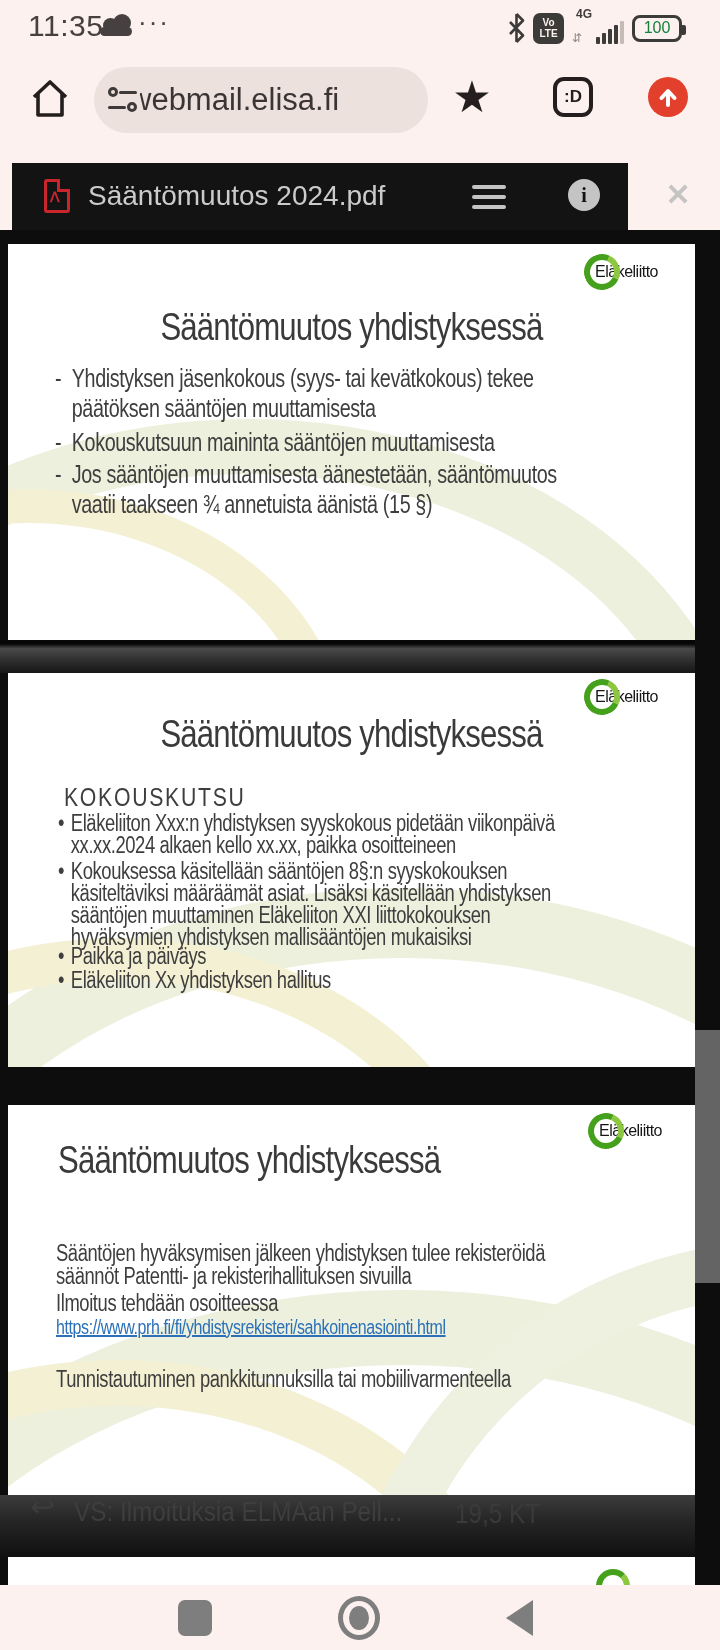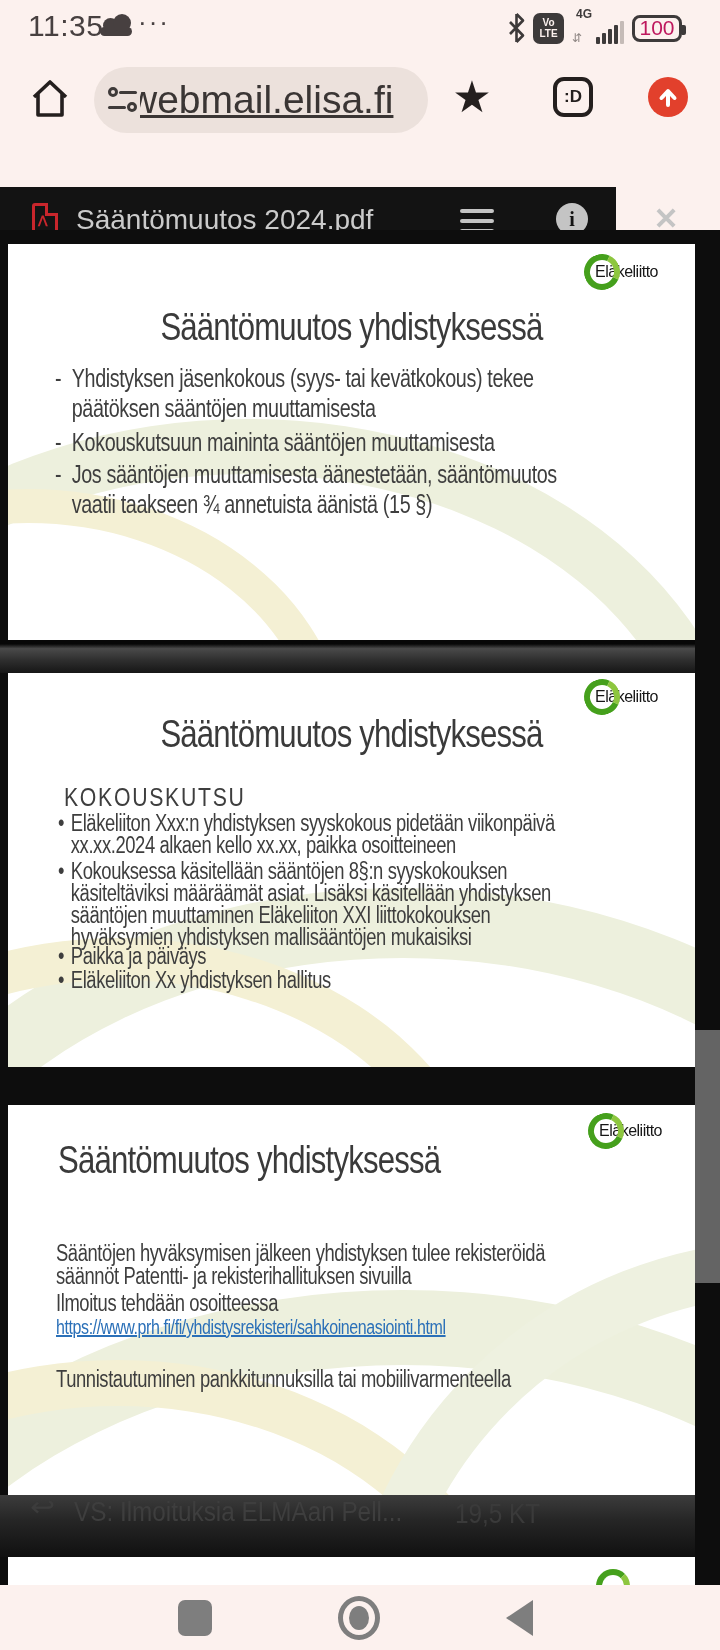--- a/index.html
+++ b/index.html
@@ -18,41 +18,41 @@
   .sb-dots { position:absolute; left:138px; top:7px; font-size:26px; color:#474040; letter-spacing:2px; }
   .sb-right { position:absolute; right:38px; top:8px; height:40px; display:flex; align-items:center; gap:8px; }
   .volte-badge { width:31px; height:31px; background:#3d3a3a; border-radius:7px; color:#fcf1ee; font-size:10px; font-weight:bold; line-height:1.1; display:flex; flex-direction:column; align-items:center; justify-content:center; }
   .net-block { position:relative; width:52px; height:36px; }
   .net-4g { position:absolute; left:4px; top:-3px; font-size:12px; font-weight:bold; color:#3d3a3a; }
   .net-arrows { position:absolute; left:0; bottom:1px; font-size:12px; color:#8d8582; }
   .bars { position:absolute; right:0; bottom:2px; display:flex; align-items:flex-end; gap:2px; }
   .bars i { display:block; width:4px; background:#3d3a3a; border-radius:1px; }
   .bars .b5 { background:#c5bbb7; }
   .battery { position:relative; width:50px; height:27px; border:3px solid #3d3a3a; border-radius:8px; display:flex; align-items:center; justify-content:center; }
-  .battery .pct { font-size:21px; font-weight:500; color:#be185d; }
+  .battery .pct { font-size:16px; font-weight:500; color:#15803d; }
   .battery .nub { position:absolute; right:-7px; top:7px; width:4px; height:10px; background:#3d3a3a; border-radius:0 2px 2px 0; }
 
   
   .toolbar { position:absolute; top:55px; left:0; width:720px; height:108px; background:#fcf1ee; }
   .home-btn { position:absolute; left:28px; top:22px; width:44px; height:44px; }
   .url-pill { position:absolute; left:94px; top:12px; width:334px; height:66px; background:#ece1dc; border-radius:33px; display:flex; align-items:center; padding-left:14px; overflow:hidden; }
   .tune-icon { position:relative; width:32px; height:30px; flex:0 0 auto; }
   .tune-icon i { position:absolute; background:#3e3a39; }
   .tune-icon .l1 { left:11px; top:6px; width:18px; height:3px; border-radius:2px; }
   .tune-icon .d1 { left:0; top:2px; width:10px; height:10px; background:transparent; border:3px solid #3e3a39; border-radius:50%; }
   .tune-icon .l2 { left:0; top:21px; width:18px; height:3px; border-radius:2px; }
   .tune-icon .d2 { left:19px; top:17px; width:10px; height:10px; background:transparent; border:3px solid #3e3a39; border-radius:50%; }
   .url-clip { overflow:hidden; flex:1; height:44px; }
-  .url-text { display:inline-block; margin-left:-11px; font-size:39px; color:#3a3534; line-height:44px; white-space:nowrap;text-decoration:underline; }
+  .url-text { display:inline-block; margin-left:-11px; font-size:31px; color:#3a3534; line-height:44px; white-space:nowrap; }
   .star-btn { position:absolute; left:446px; top:16px; width:52px; height:52px; font-size:44px; color:#241f1e; text-align:center; line-height:52px; }
   .tab-btn { position:absolute; left:553px; top:22px; width:40px; height:40px; border:4px solid #241f1e; border-radius:11px; display:flex; align-items:center; justify-content:center; font-size:17px; font-weight:bold; color:#241f1e; }
   .update-btn { position:absolute; left:648px; top:22px; width:40px; height:40px; border-radius:50%; background:#e2402c; display:flex; align-items:center; justify-content:center; }
 
   
-  .pdf-header { position:absolute; top:163px; left:0; width:616px; height:67px; background:#131313;margin-top:24px; }
+  .pdf-header { position:absolute; top:163px; left:12px; width:616px; height:67px; background:#131313; }
   .pdf-file-icon { position:absolute; left:32px; top:16px; width:26px; height:34px; border:3px solid #c9262c; border-radius:3px; }
   .pdf-file-icon::after { content:""; position:absolute; right:-3px; top:-3px; width:10px; height:10px; background:#131313; border-left:3px solid #c9262c; border-bottom:3px solid #c9262c; }
   .pdf-file-icon::before { content:"ꓥ"; position:absolute; left:3px; top:7px; font-size:14px; color:#c9262c; font-weight:bold; }
   .pdf-title { position:absolute; left:76px; top:17px; font-size:28px; color:#cbcbcb; white-space:nowrap; }
   .menu-btn { position:absolute; left:460px; top:18px; width:36px; height:32px; display:flex; flex-direction:column; justify-content:space-between; padding:4px 0; }
   .menu-btn i { display:block; width:34px; height:4px; background:#c4c4c4; border-radius:2px; }
   .info-btn { position:absolute; left:556px; top:16px; width:32px; height:32px; border-radius:50%; background:#c4c4c4; color:#131313; font-weight:bold; font-size:20px; font-family:"Liberation Serif", serif; display:flex; align-items:center; justify-content:center; }
   .close-btn { position:absolute; left:648px; top:14px; width:36px; height:36px; font-size:30px; font-weight:bold; color:#c4c4c4; text-align:center; line-height:36px; }
 
   

